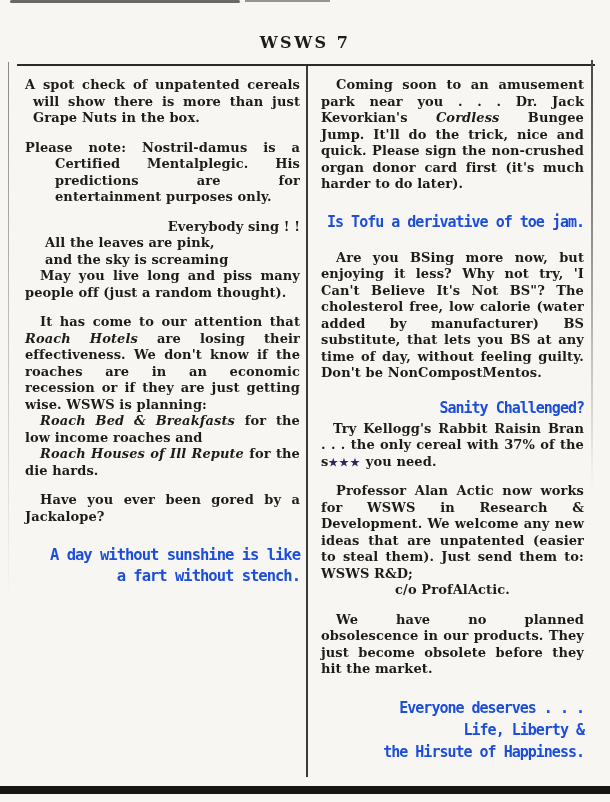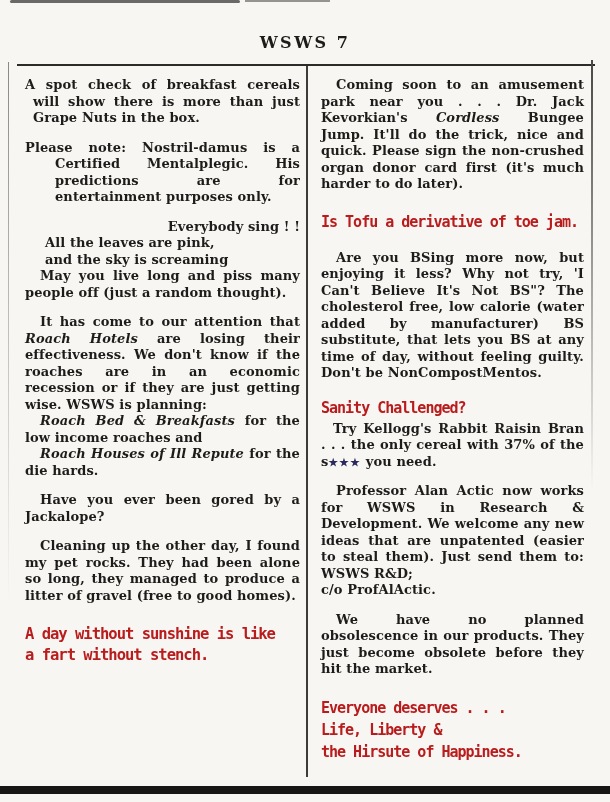--- a/index.html
+++ b/index.html
@@ -34,64 +34,63 @@
   .indent { text-indent:15px; }
   .hang-sm { padding-left:8px;  text-indent:-8px; }
   .hang    { padding-left:30px; text-indent:-30px; }
   .song-first { padding-left:60px; text-align:left; }
   .song  { padding-left:20px; text-align:left; }
   .u { text-underline-offset:2px; }
   em { font-style:italic; }
 
   .script {
     font-family:"DejaVu Sans Mono", monospace; font-weight:bold;
-    text-align:left; text-indent:0; letter-spacing:-1px; color:#b91c1c;
+    text-align:right; text-indent:0; letter-spacing:-1px; color:#1d4ed8;
   }
   .script-left  { font-size:15.5px; line-height:21px; margin-top:20px !important; }
   .script-tofu  { font-size:15px;   line-height:20px; margin:19px 0 18px 0 !important; }
   .script-sanity{ font-size:15px;   line-height:20px; margin:16px 0 3px 0 !important; }
   .script-close { font-size:15px;   line-height:22px; margin-top:19px !important; }
 
   .stars { color:#2a2a60; font-size:10.5px; letter-spacing:1.5px; }
-  .careof { margin-bottom:13px !important; }
+  .careof { text-align:center; margin-bottom:13px !important; }
 </style>
 </head>
 <body>
 
 <div class="page">
 
   <div class="smudge-a"></div>
   <div class="smudge-b"></div>
 
   <div class="title">WSWS 7</div>
   <div class="rule-top"></div>
   <div class="divider"></div>
   <div class="edge-left"></div>
   <div class="edge-right"></div>
   <div class="bottom-bar"></div>
 
   <div class="col col-left">
 
-    <p class="hang-sm"><span>A spot check of breakfast cereals will show there is more than just Grape </span><span class="u">Nuts</span><span> in the box.</span></p>
+    <p class="hang-sm"><span>A spot check of unpatented cereals will show there is more than just Grape </span><span class="u">Nuts</span><span> in the box.</span></p>
 
     <p class="hang">Please note: Nostril-damus is a Certified Mentalplegic.  His predictions are for entertainment purposes only.</p>
 
     <p class="m0" style="text-align:right">Everybody sing ! !</p>
     <p class="m0 song">All the leaves are pink,</p>
     <p class="m0 song">and the sky is screaming</p>
 
     <p class="indent">May you live long and piss many people off (just a random thought).</p>
 
     <p class="indent m0"><span>It has come to our attention that </span><em>Roach Hotels</em><span> are losing their effectiveness.  We don't know if the roaches are in an economic recession or if they are just getting wise.  WSWS is planning:</span></p>
     <p class="indent m0"><em>Roach Bed &amp; Breakfasts</em><span> for the low income roaches and</span></p>
     <p class="indent"><em>Roach Houses of Ill Repute</em><span> for the die hards.</span></p>
 
     <p class="indent">Have you ever been gored by a Jackalope?</p>
 
-    <p class="indent">Cleaning up the other day, I found my pet rocks. They had been alone so long, they managed to produce a litter of gravel (free to good homes).</p>
 
     <p class="script script-left m0"><span>A day without sunshine is like</span><br><span>a fart without stench.</span></p>
 
   </div>
 
   <div class="col col-right">
 
     <p class="indent"><span>Coming soon to an amusement park near you . . . Dr. Jack Kevorkian's </span><em>Cordless</em><span> Bungee Jump. It'll do the trick, nice and quick. Please sign the non-crushed organ donor card first (it's much harder to do later).</span></p>
 
     <p class="script script-tofu">Is Tofu a derivative of toe jam.</p>

